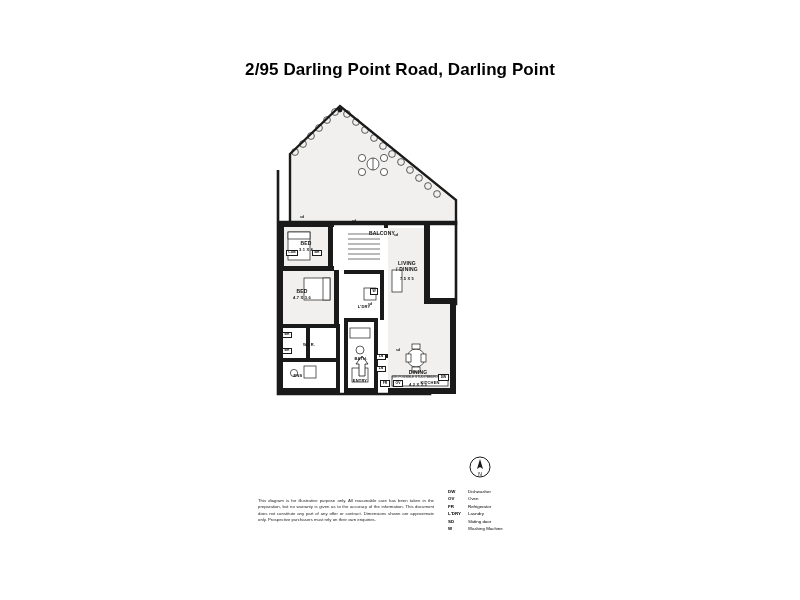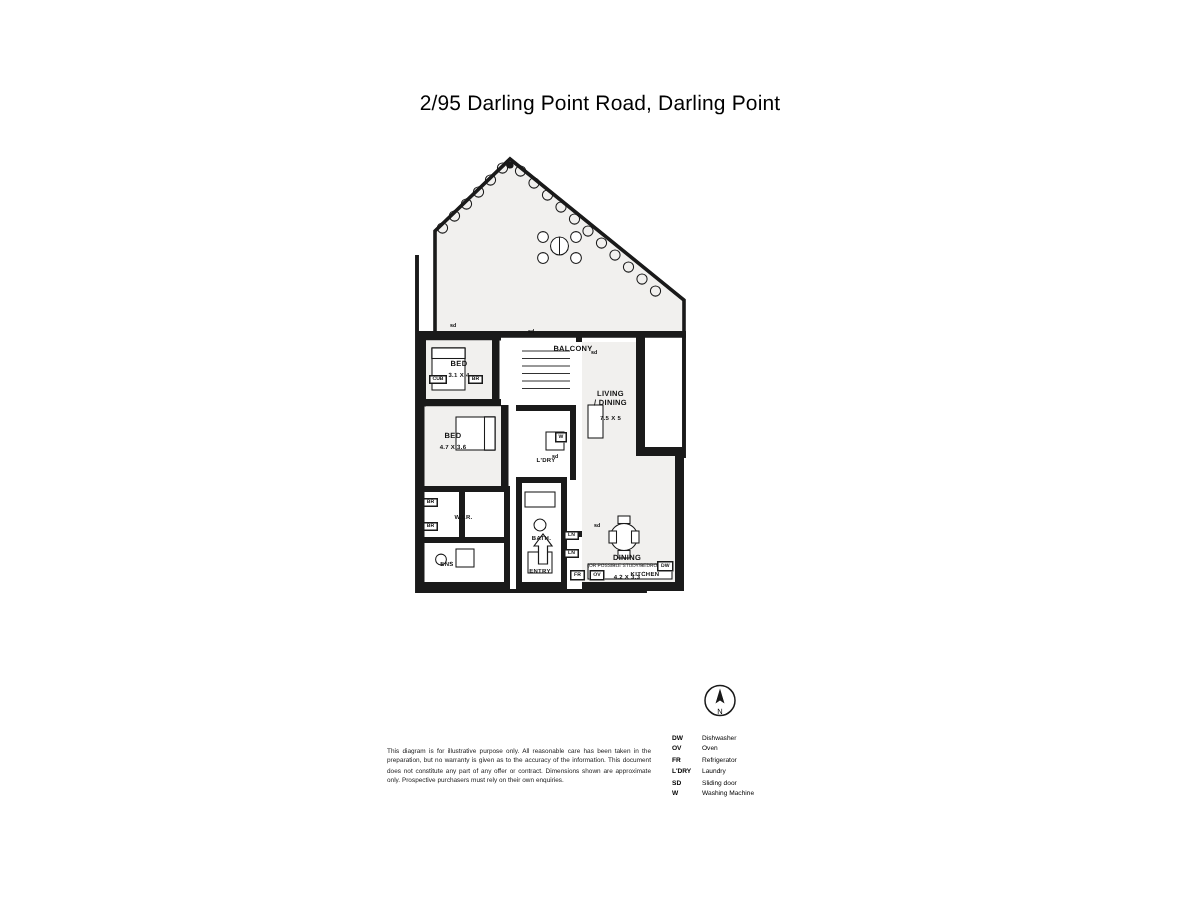--- a/index.html
+++ b/index.html
@@ -20,22 +20,22 @@
     width: 800px;
     height: 600px;
     background: #ffffff;
   }
   #title {
     position: absolute;
     top: 60px;
     left: 0;
     width: 800px;
     text-align: center;
-    font-size: 14px;
-    font-weight: normal;
+    font-size: 17px;
+    font-weight: bold;
     letter-spacing: 0.1px;
   }
   
   #plan {
     position: absolute;
     left: 248px;
     top: 92px;
     width: 260px;
     height: 330px;
   }

